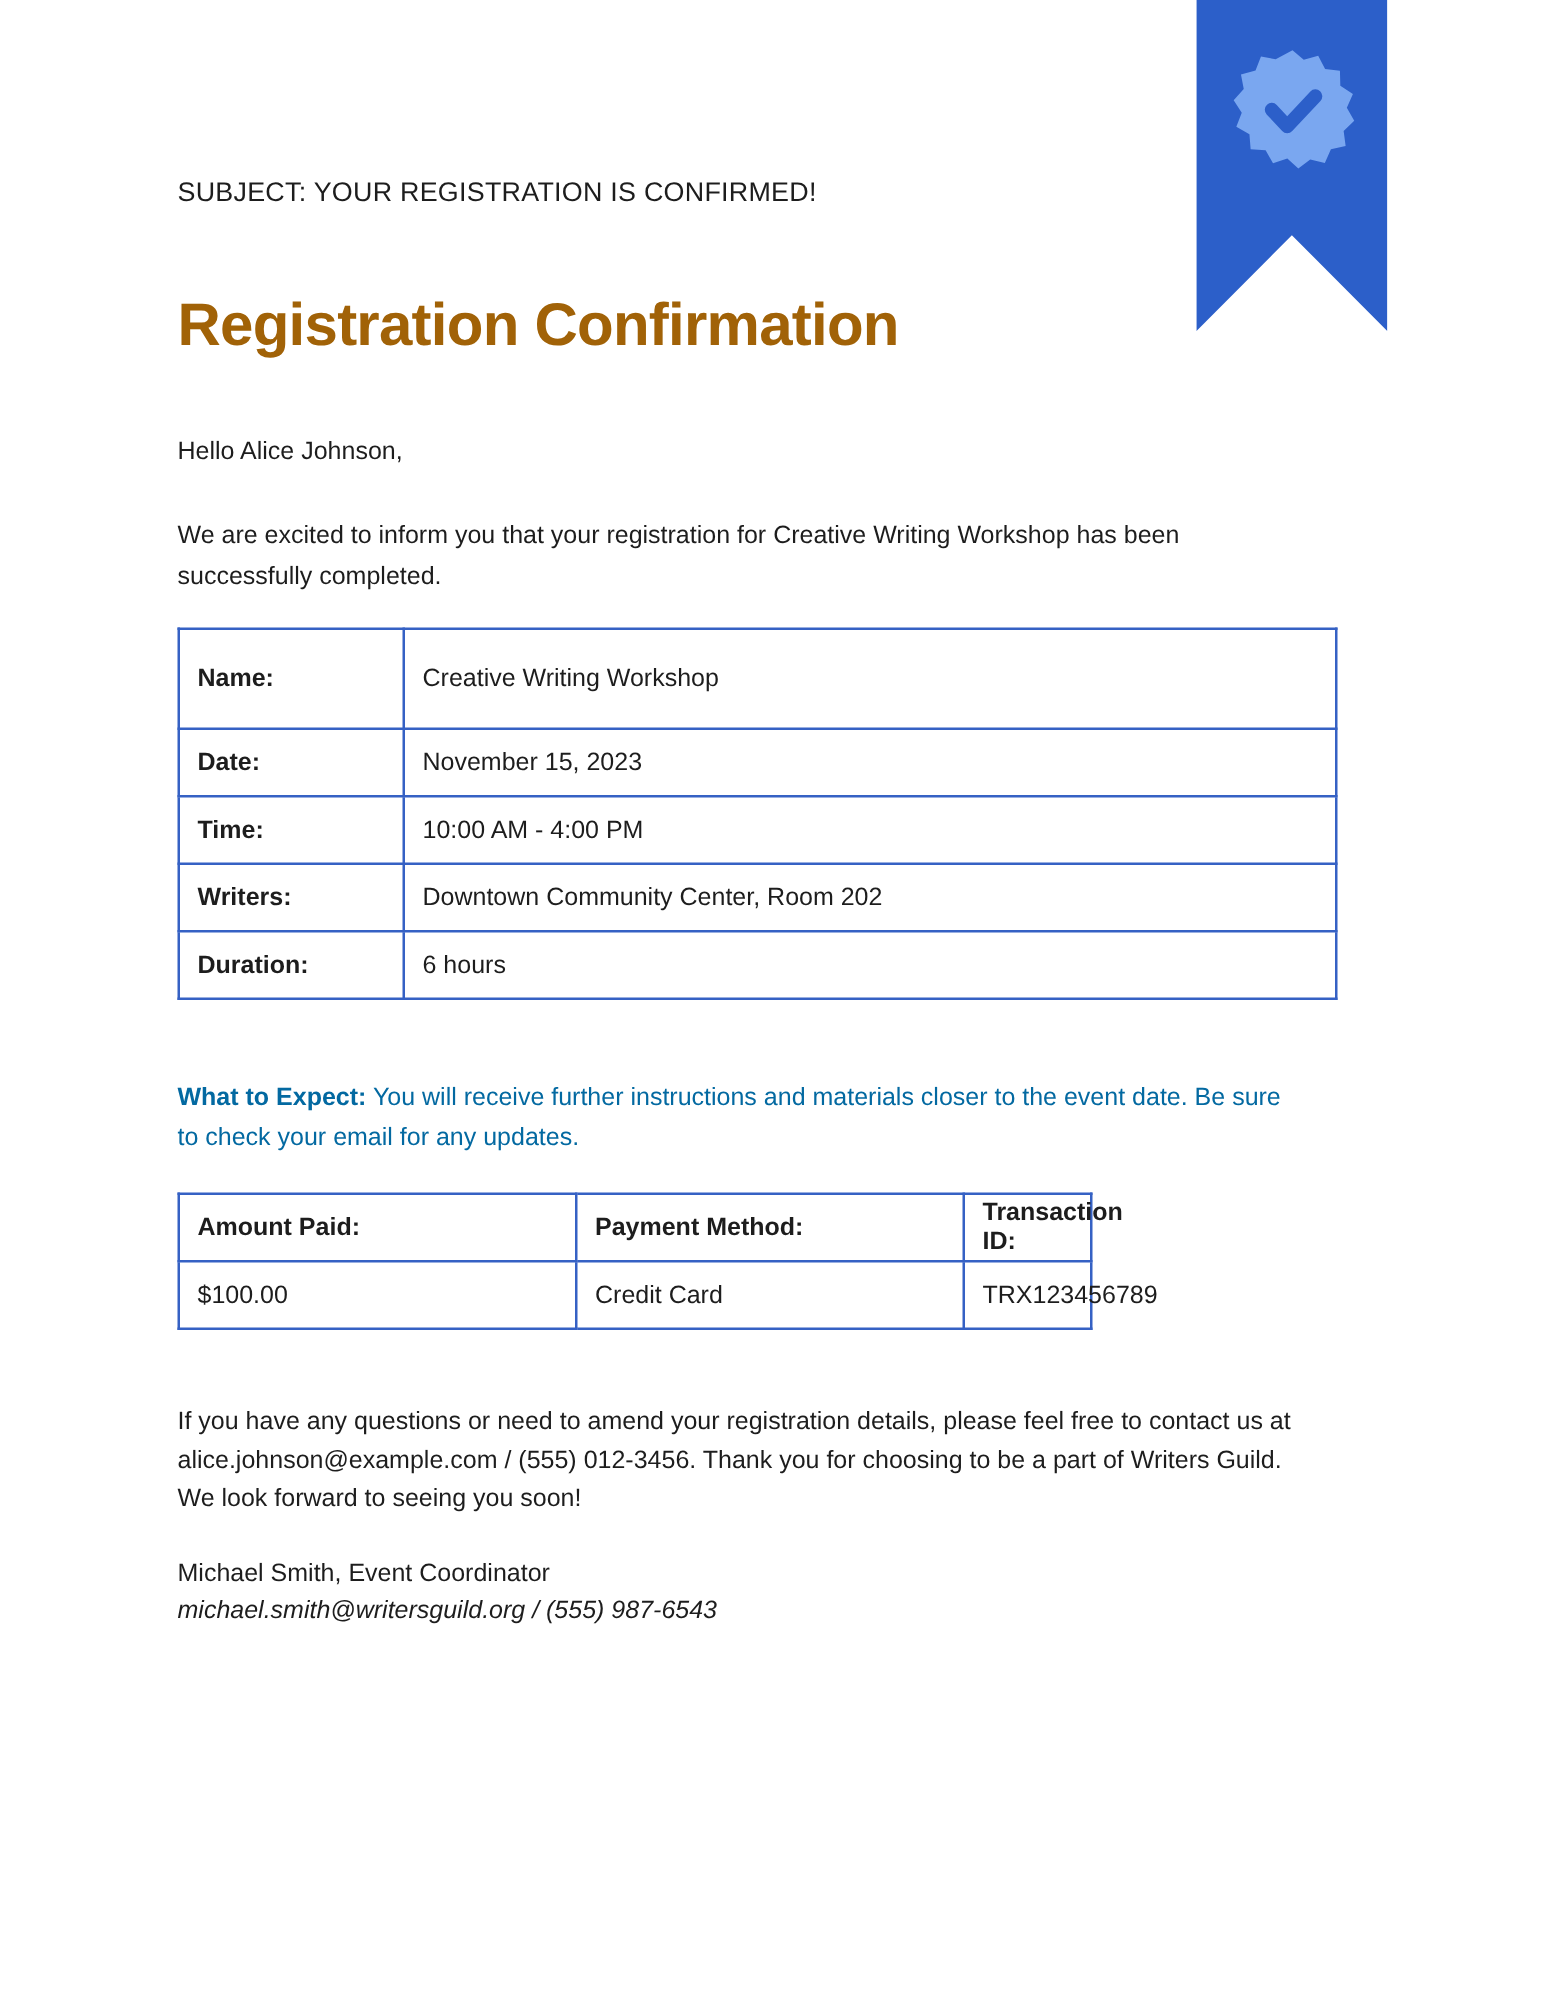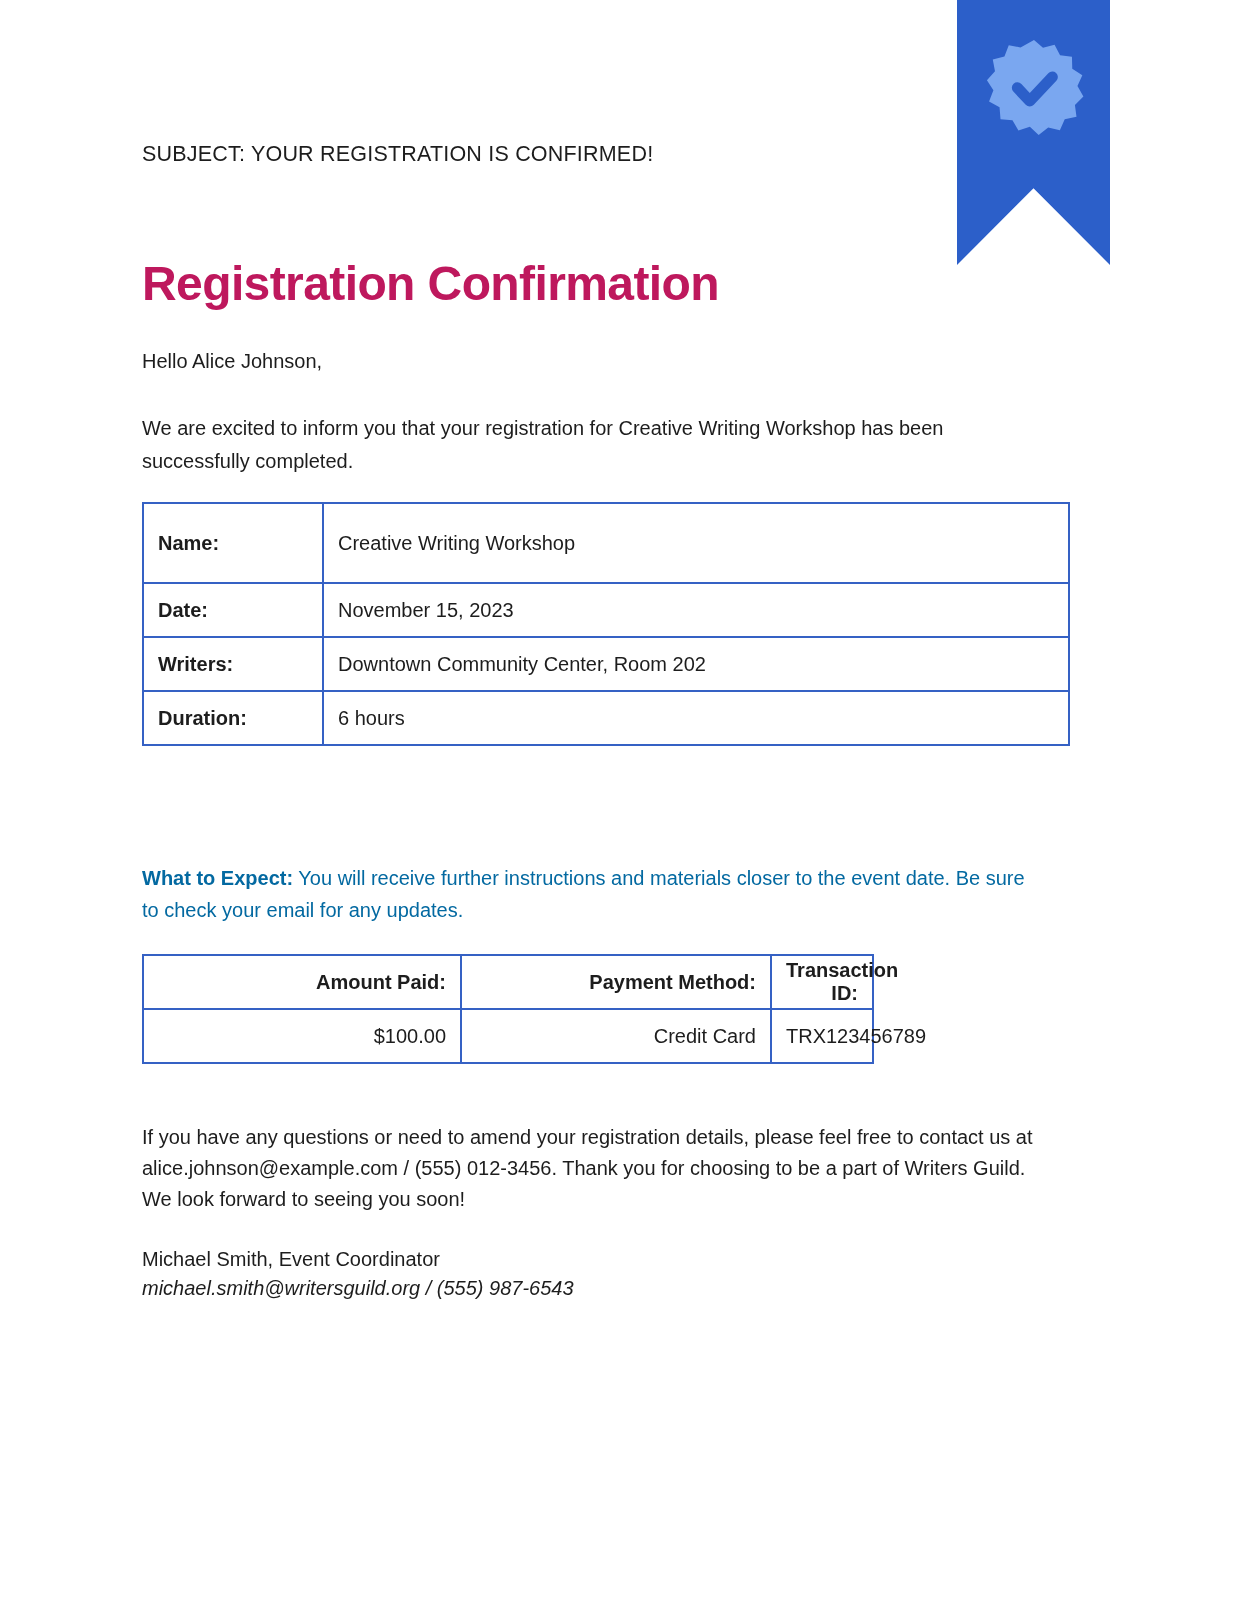--- a/index.html
+++ b/index.html
@@ -54,25 +54,25 @@
     top: 142px;
     left: 0;
     font-size: 21.5px;
     letter-spacing: 0.2px;
     color: #1d1d1d;
     white-space: nowrap;
   }
 
   .title {
     position: absolute;
-    top: 224px;
+    top: 201px;
     left: 0;
     font-size: 48px;
     font-weight: bold;
-    color: #be185d;
+    color: #a16207;
     letter-spacing: -0.6px;
     white-space: nowrap;
   }
 
   .greeting {
     position: absolute;
     top: 350px;
     left: 0;
     font-size: 20px;
     color: #1d1d1d;
@@ -126,21 +126,20 @@
   .expect b { font-weight: bold; }
 
   
   .pay-table {
     position: absolute;
     top: 954px;
     left: 0;
     width: 732px;
     border-collapse: collapse;
     table-layout: fixed;
-    text-align: right;
   }
   .pay-table td {
     border: 2.5px solid #3561c4;
     padding: 0 14px;
     font-size: 20px;
     color: #1d1d1d;
     height: 52px;
     vertical-align: middle;
   }
   .pay-table td.hd { font-weight: bold; }
@@ -199,20 +198,24 @@
     <tbody>
       <tr class="tall">
         <td class="lbl">Name:</td>
         <td>Creative Writing Workshop</td>
       </tr>
       <tr class="norm">
         <td class="lbl">Date:</td>
         <td>November 15, 2023</td>
       </tr>
       <tr class="norm">
+        <td class="lbl">Time:</td>
+        <td>10:00 AM - 4:00 PM</td>
+      </tr>
+      <tr class="norm">
         <td class="lbl">Writers:</td>
         <td>Downtown Community Center, Room 202</td>
       </tr>
       <tr class="norm">
         <td class="lbl">Duration:</td>
         <td>6 hours</td>
       </tr>
     </tbody>
   </table>
 

